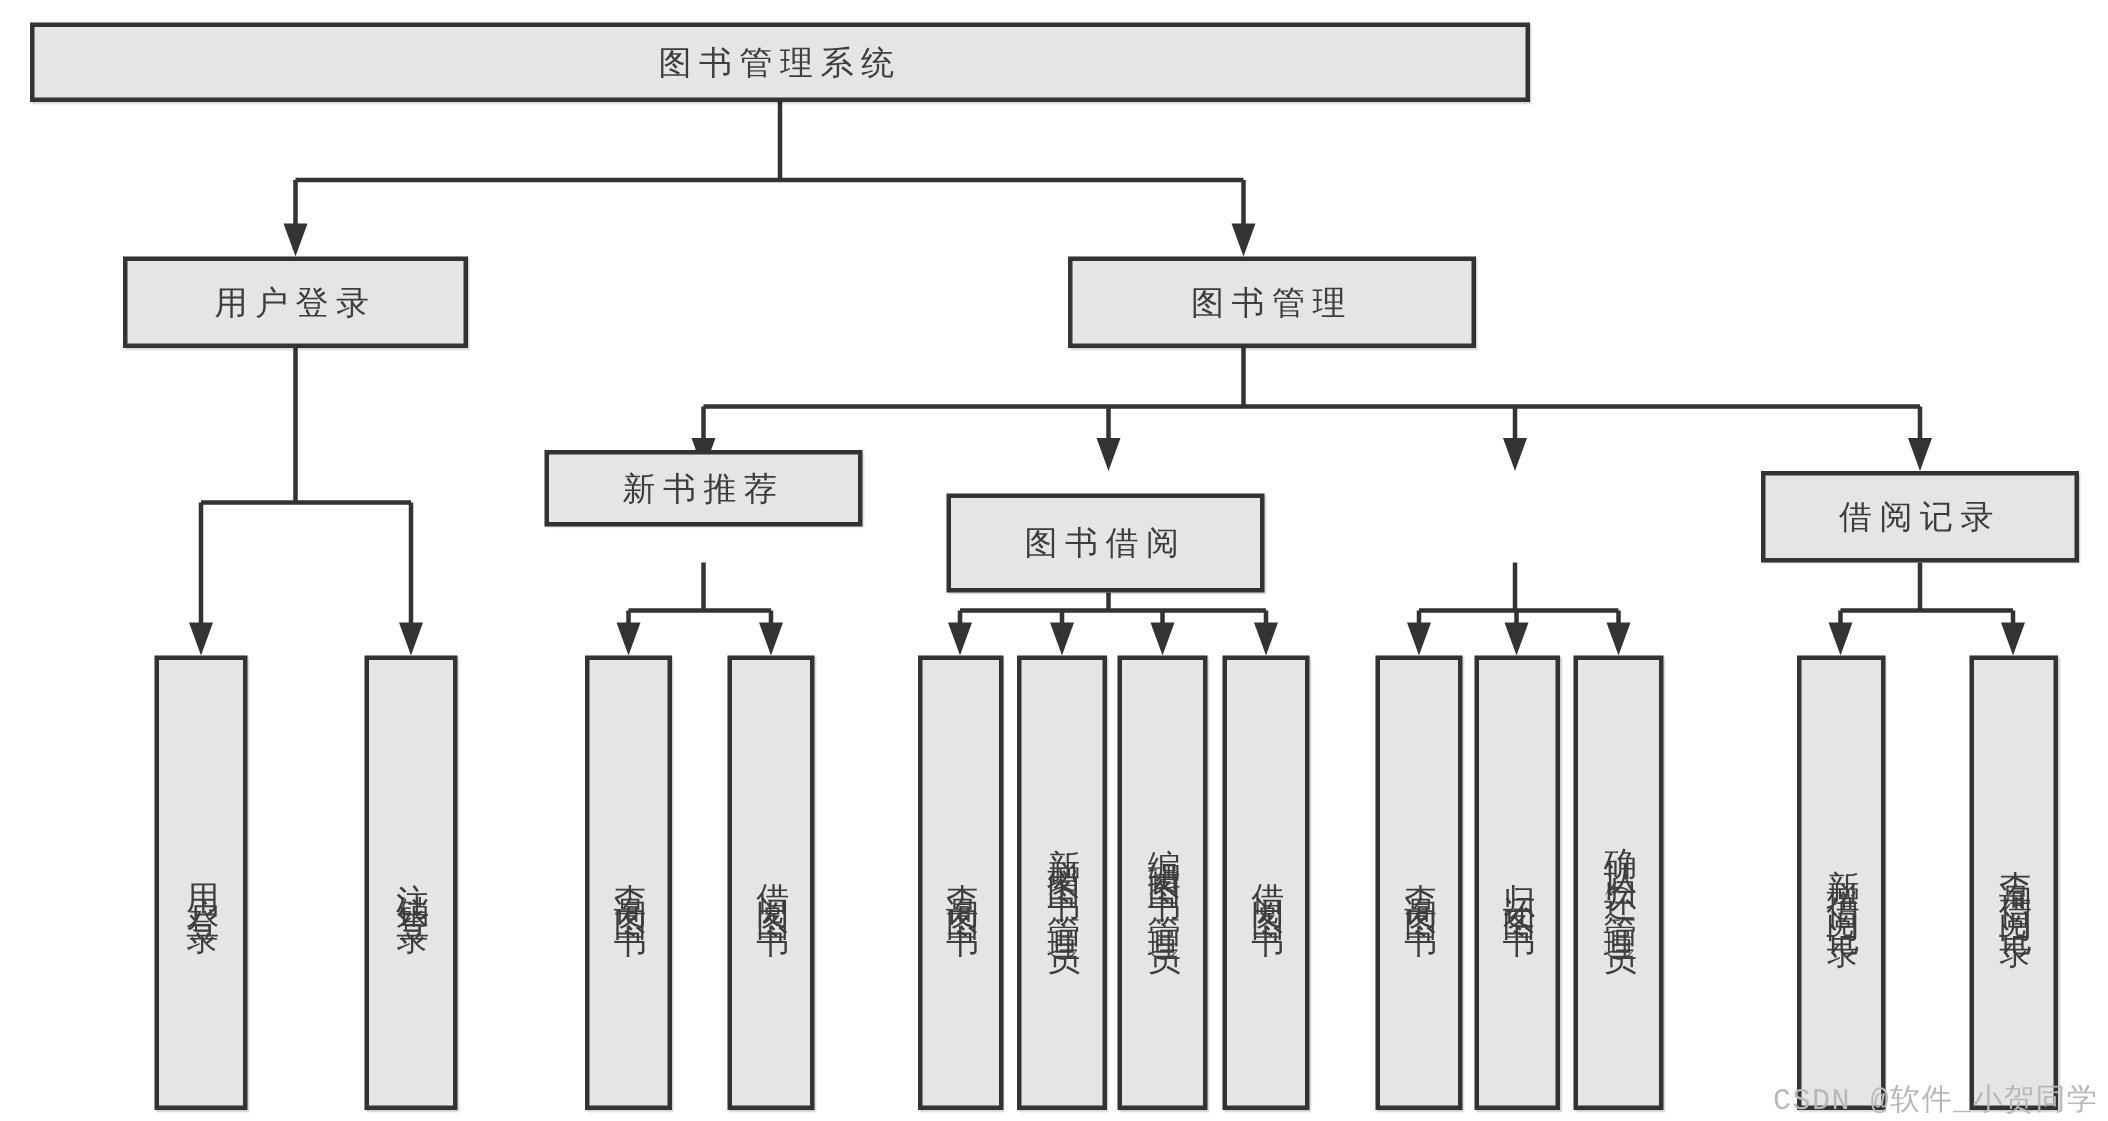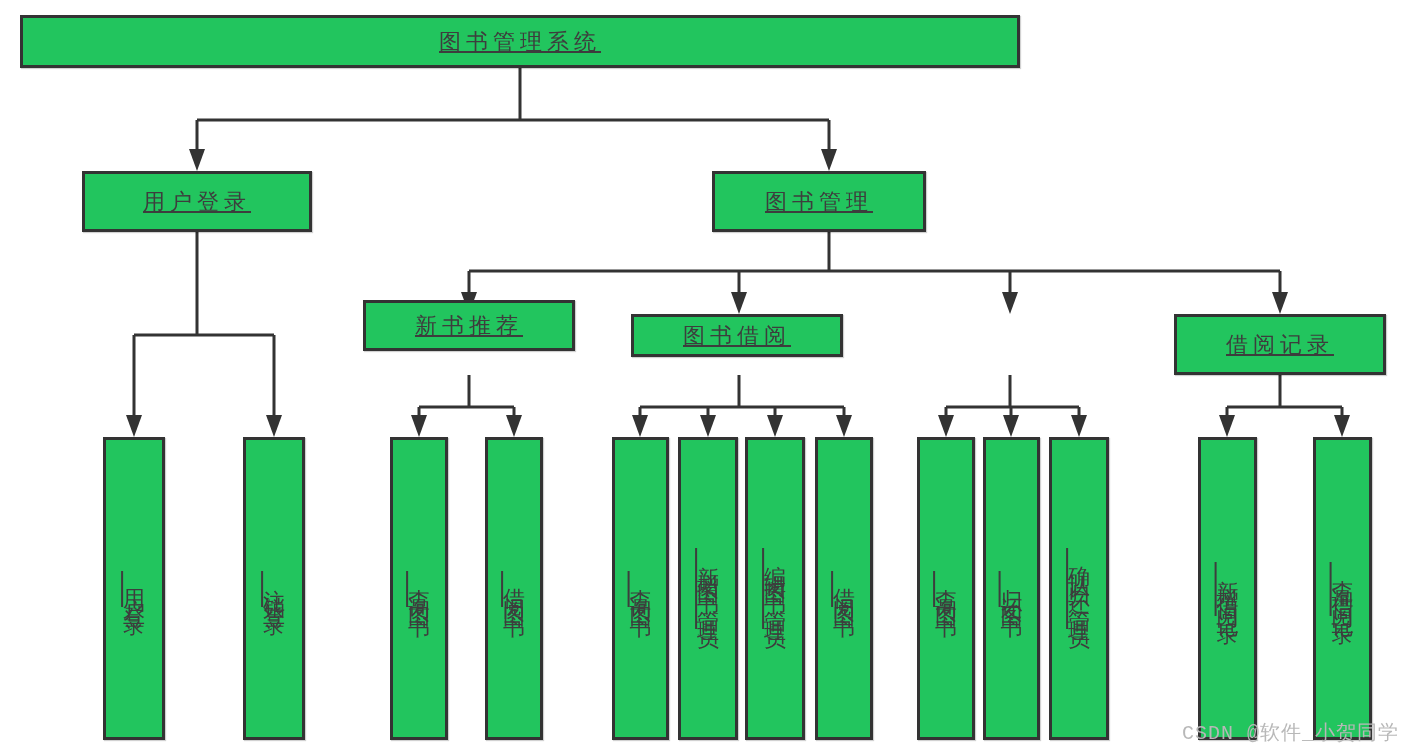--- a/index.html
+++ b/index.html
@@ -7,28 +7,27 @@
     position:relative;
     width:1405px;height:747px;
     background:#ffffff;
     font-family:"DejaVu Sans", sans-serif;
     overflow:hidden;
   }
   svg.connectors{position:absolute;left:0;top:0;}
   .box{
     position:absolute;
     box-sizing:border-box;
-    background:#22c55e;
+    background:#e5e5e5;
     border:3px solid #333333;
     display:flex;
     align-items:center;
     justify-content:center;
     color:#3d3d3d;
     box-shadow:1px 1px 1px rgba(0,0,0,0.18);
-    text-decoration:underline;
   }
   .box.h span{
     font-size:22px;
     letter-spacing:5px;
     white-space:nowrap;
   }
   .box.v span{
     writing-mode:vertical-rl;
     font-size:22px;
     letter-spacing:9px;
@@ -83,28 +82,28 @@
     </g>
   </svg>
 
   <div class="box h" style="left:20px;top:15px;width:1000px;height:53px">
     <span>图书管理系统</span>
   </div>
 
   <div class="box h" style="left:82px;top:171px;width:230px;height:61px">
     <span>用户登录</span>
   </div>
-  <div class="box h" style="left:712px;top:171px;width:214px;height:61px">
+  <div class="box h" style="left:712px;top:171px;width:272px;height:61px">
     <span>图书管理</span>
   </div>
 
   <div class="box h" style="left:363px;top:300px;width:212px;height:51px">
     <span>新书推荐</span>
   </div>
-  <div class="box h" style="left:631px;top:314px;width:212px;height:43px">
+  <div class="box h" style="left:631px;top:329px;width:212px;height:66px">
     <span>图书借阅</span>
   </div>
   <div class="box h" style="left:1174px;top:314px;width:212px;height:61px">
     <span>借阅记录</span>
   </div>
 
   <div class="box v" style="left:103px;top:437px;width:62px;height:303px">
     <span>用户登录</span>
   </div>
   <div class="box v" style="left:243px;top:437px;width:62px;height:303px">

